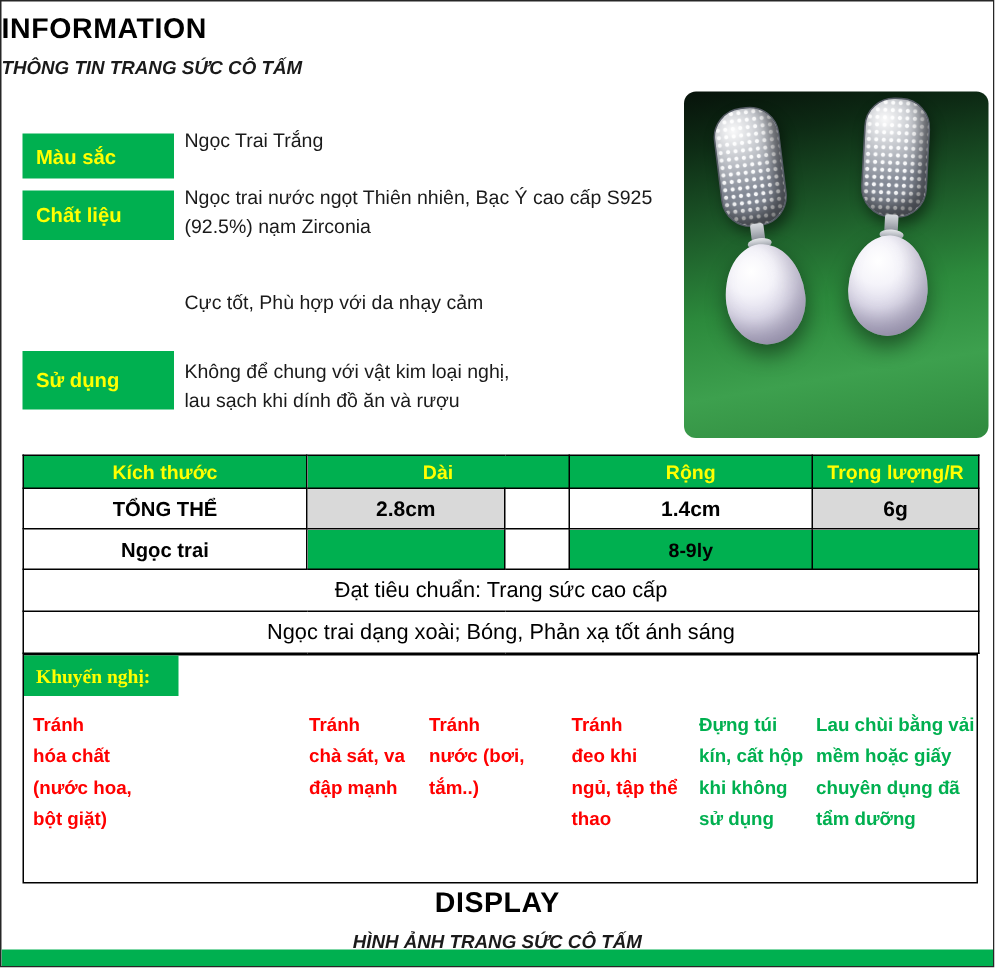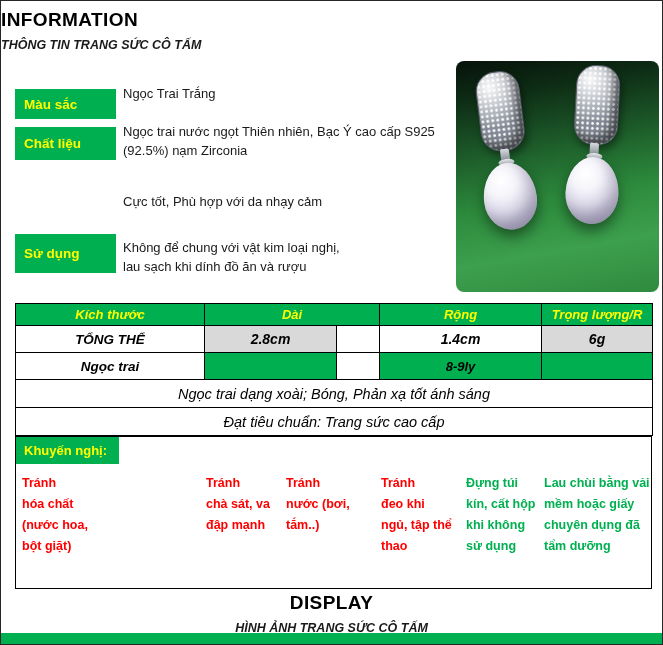--- a/index.html
+++ b/index.html
@@ -65,39 +65,39 @@
     background: radial-gradient(circle at 36% 26%, #ffffff 0%, #f5f4fa 26%, #dcd9e9 52%, #b6b1ca 78%, #938ea8 100%);
     box-shadow: 0 7px 14px rgba(0,0,0,.45), inset -7px -10px 14px rgba(95,90,115,.32);
   }
 
   table.size-table {
     position: absolute; left: 14px; top: 302px; width: 637px;
     border-collapse: collapse; table-layout: fixed;
   }
   table.size-table td {
     border: 1px solid #000; text-align: center; vertical-align: middle;
-    padding: 0; overflow: hidden; color: #000; font-style: italic;
+    padding: 0; overflow: hidden; color: #000;
   }
   tr.head td { background: #00B050; color: #FFFF00; font-weight: bold; font-size: 13px; height: 22px; }
   tr.trow td { height: 27px; }
   td.lbl  { font-weight: bold; font-size: 13.5px; }
   td.val  { font-weight: bold; font-size: 14px; }
   td.gray { background: #D9D9D9; }
   td.greenbg { background: #00B050; }
   td.ytext { color: #FFFF00; font-weight: bold; font-size: 13px; }
   td.note { height: 28px; font-size: 14.5px; }
 
   .reco {
     position: absolute; left: 14px; top: 435px; width: 637px; height: 153px;
     border: 1px solid #000; background: #fff;
   }
   .reco-label {
     position: absolute; left: 0; top: 0; width: 103px; height: 27px;
     background: #00B050; color: #FFFF00; font-weight: bold; font-size: 13px;
-    display: flex; align-items: center; padding-left: 8px;
+    display: flex; align-items: center; padding-left: 8px; font-family: Liberation Serif, serif;
   }
   .rc {
     position: absolute; top: 36px; font-weight: bold; font-size: 12.5px;
     line-height: 21px; white-space: pre-line;
   }
   .red { color: #FF0000; }
   .grn { color: #00B050; }
   .r1 { left: 6px;   width: 150px; }
   .r2 { left: 190px; width: 80px; }
   .r3 { left: 270px; width: 90px; }
@@ -178,24 +178,24 @@
       <td class="val gray">6g</td>
     </tr>
     <tr class="trow">
       <td class="lbl">Ngọc trai</td>
       <td class="greenbg"></td>
       <td></td>
       <td class="greenbg ytext">8-9ly</td>
       <td class="greenbg"></td>
     </tr>
     <tr>
+      <td class="note" colspan="5">Đạt tiêu chuẩn: Trang sức cao cấp</td>
+    </tr>
+    <tr>
       <td class="note" colspan="5">Ngọc trai dạng xoài; Bóng, Phản xạ tốt ánh sáng</td>
-    </tr>
-    <tr>
-      <td class="note" colspan="5">Đạt tiêu chuẩn: Trang sức cao cấp</td>
     </tr>
   </tbody>
     </table>
 
   <div class="reco">
     <div class="reco-label">Khuyến nghị:</div>
     <div class="rc red r1">Tránh
 hóa chất
 (nước hoa,
 bột giặt)</div>

